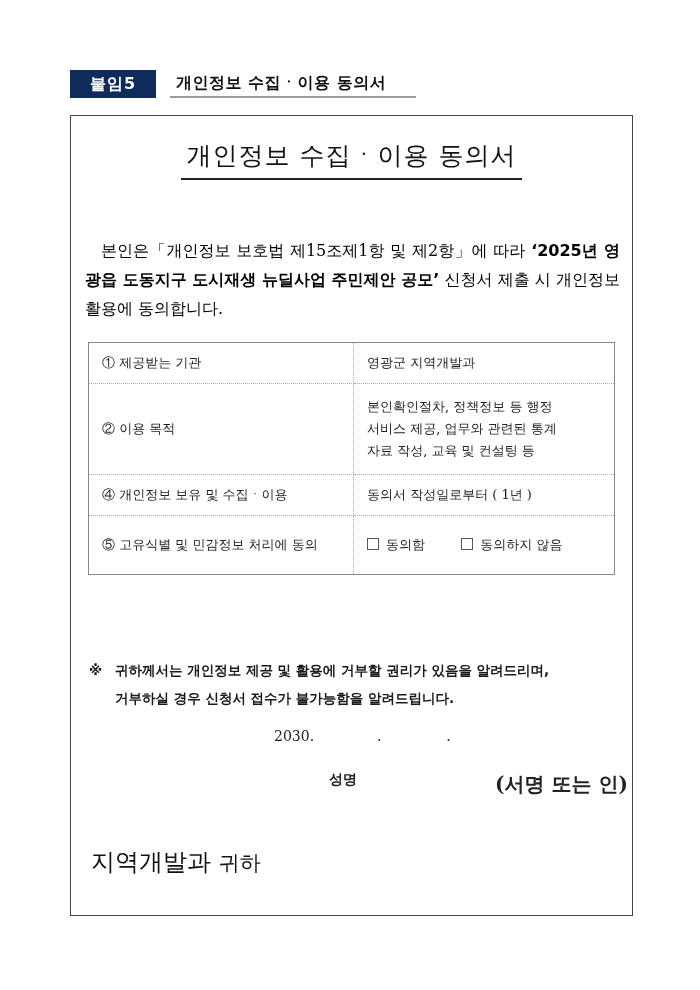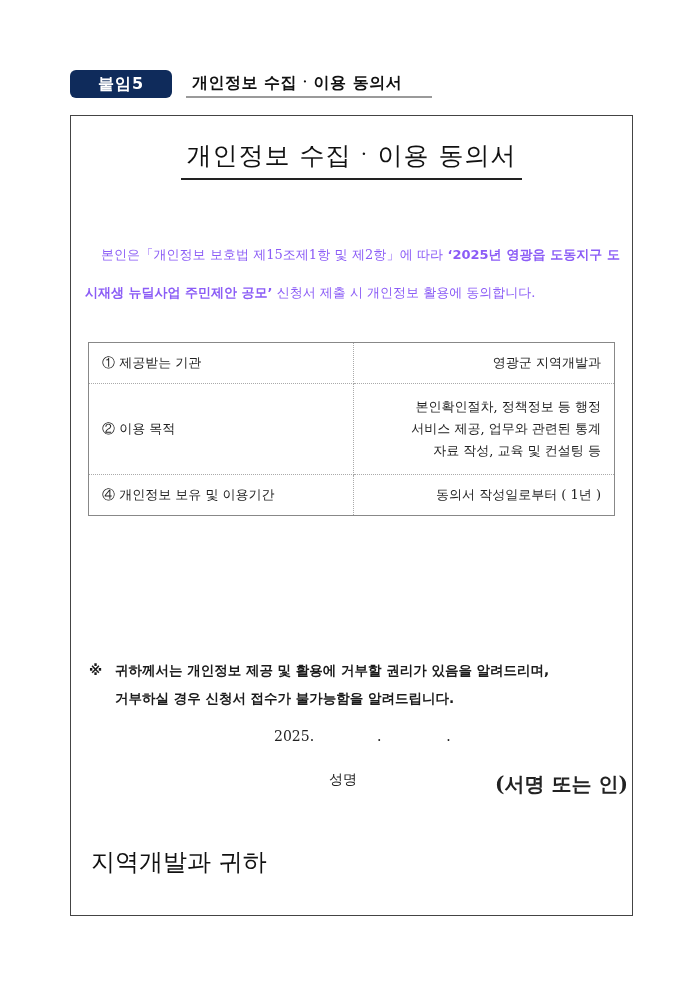--- a/index.html
+++ b/index.html
@@ -1,46 +1,46 @@
 <!DOCTYPE html>
 <html><head>
   <meta charset="utf-8">
   <style>
     html, body { margin: 0; padding: 0; background: #ffffff; }
     body { width: 700px; height: 990px; position: relative; overflow: hidden;
            font-family: "DejaVu Serif", "Liberation Serif", serif; color: #222; }
     .hdr { position: absolute; left: 70px; top: 70px; height: 28px; display: flex; align-items: stretch; }
-    .badge { width: 102px; background: #0f2b5b; color: #fff; font-family: "DejaVu Sans", "Liberation Sans", sans-serif;
-             font-weight: bold; font-size: 16px; display: flex; align-items: center; justify-content: center; letter-spacing: 1px; border-radius: 6px; }
+    .badge { width: 86px; background: #0f2b5b; color: #fff; font-family: "DejaVu Sans", "Liberation Sans", sans-serif;
+             font-weight: bold; font-size: 16px; display: flex; align-items: center; justify-content: center; letter-spacing: 1px; }
     .hdr-title { margin-left: 14px; width: 240px; border-bottom: 2px solid #9a9a9a;
                  font-family: "DejaVu Sans", "Liberation Sans", sans-serif; font-weight: bold; font-size: 16px;
                  color: #111; display: flex; align-items: center; padding-left: 6px; letter-spacing: 0.5px; }
     .frame { position: absolute; left: 70px; top: 115px; width: 563px; height: 801px; border: 1.5px solid #444; box-sizing: border-box; }
     .doc-title { position: absolute; left: 110px; top: 23px; width: 341px; text-align: center;
                  font-family: "DejaVu Sans", "Liberation Sans", sans-serif; font-size: 25px; color: #111;
                  padding-bottom: 6px; border-bottom: 2.5px solid #222; letter-spacing: 1px; }
-    .intro { position: absolute; left: 14px; top: 120px; width: 535px; font-size: 13px; line-height: 38px;
-             text-align: justify; color: #8b5cf6; }
+    .intro { position: absolute; left: 14px; top: 120px; width: 535px; font-size: 16px; line-height: 29px;
+             text-align: justify; color: #000000; }
     .intro .ind { display: inline-block; width: 16px; }
     .intro b { font-family: "DejaVu Sans", "Liberation Sans", sans-serif; font-weight: bold; }
     .tbl { position: absolute; left: 17px; top: 226px; width: 527px; border: 1px solid #888; border-collapse: collapse; font-size: 13px; }
     .tbl td { border-top: 1px dotted #aaa; border-bottom: 1px dotted #aaa; vertical-align: middle; padding: 8px 13px; color: #222; }
     .tbl td.l { width: 238px; border-right: 1px dotted #aaa; }
-    .tbl td.r { line-height: 22px; text-align: right; }
+    .tbl td.r { line-height: 22px; }
     .chk { display: inline-block; width: 10px; height: 10px; border: 1px solid #555; margin-right: 7px; vertical-align: -1px; }
     .notice { position: absolute; left: 6px; top: 540px; width: 550px; font-family: "DejaVu Sans", "Liberation Sans", sans-serif;
               font-weight: bold; font-size: 13.5px; line-height: 28px; color: #1a1a1a; margin-left: 12px; }
     .notice .mark { display: inline-block; width: 26px; }
     .notice .l2 { padding-left: 26px; }
     .date { position: absolute; left: 203px; top: 612px; font-size: 14px; color: #222; }
     .date span { display: inline-block; }
-    .sign-lbl { position: absolute; left: 258px; top: 655px; font-size: 14px; font-weight: normal; color: #222; }
+    .sign-lbl { position: absolute; left: 258px; top: 655px; font-size: 14px; font-weight: bold; color: #222; }
     .sign-hint { position: absolute; left: 424px; top: 655px; font-size: 20px; font-weight: bold; color: #222; }
     .addr { position: absolute; left: 20px; top: 730px; font-family: "DejaVu Sans", "Liberation Sans", sans-serif; font-size: 24px; color: #111; }
-    .addr small { font-size: 24px; }
+    .addr small { font-size: 21px; }
   </style>
 </head>
 <body>
 
 <div class="hdr">
   <div class="badge">붙임5</div>
   <div class="hdr-title">개인정보 수집ㆍ이용 동의서</div>
 </div>
 
 <div class="frame">
@@ -58,33 +58,41 @@
     </tr>
     <tr style="height:91px">
       <td class="l">② 이용 목적</td>
       <td class="r">
         <div>본인확인절차, 정책정보 등 행정</div>
         <div>서비스 제공, 업무와 관련된 통계</div>
         <div>자료 작성, 교육 및 컨설팅 등</div>
       </td>
     </tr>
     <tr style="height:41px">
-      <td class="l">④ 개인정보 보유 및 이용기간</td>
+      <td class="l">④ 개인정보 보유 및 수집ㆍ이용</td>
       <td class="r">동의서 작성일로부터 ( 1년 )</td>
+    </tr>
+    <tr style="height:59px">
+      <td class="l">⑤ 고유식별 및 민감정보 처리에 동의</td>
+      <td class="r">
+        <span><span class="chk"></span><span>동의함</span></span>
+        <span style="display:inline-block;width:28px"></span>
+        <span><span class="chk"></span><span>동의하지 않음</span></span>
+      </td>
     </tr>
   </tbody>
     </table>
 
   <div class="notice">
     <div><span class="mark">※</span><span>귀하께서는 개인정보 제공 및 활용에 거부할 권리가 있음을 알려드리며,</span></div>
     <div class="l2">거부하실 경우 신청서 접수가 불가능함을 알려드립니다.</div>
   </div>
 
   <div class="date">
-    <span>2025.</span>
+    <span>2030.</span>
     <span style="width:54px"></span>
     <span>.</span>
     <span style="width:56px"></span>
     <span>.</span>
   </div>
 
   <div class="sign-lbl">성명</div>
   <div class="sign-hint">(서명 또는 인)</div>
 
   <div class="addr">

